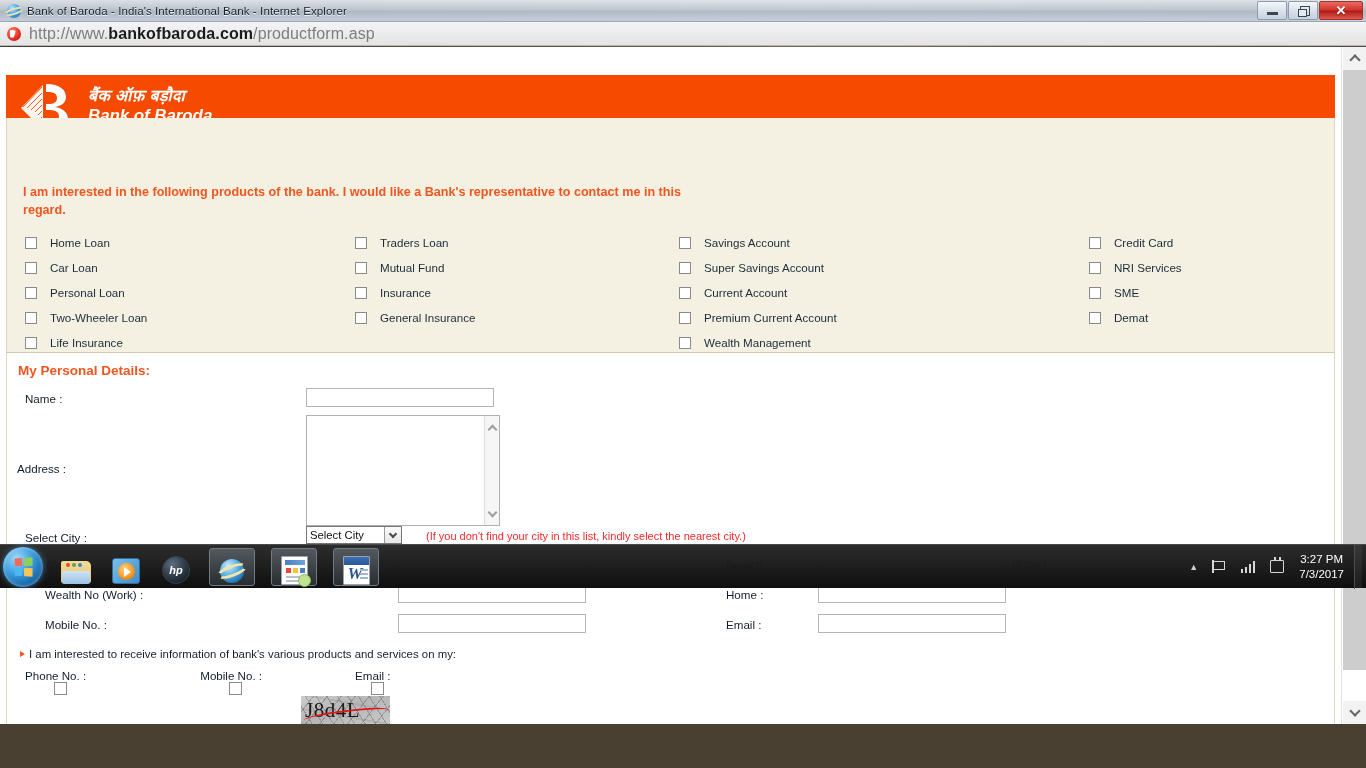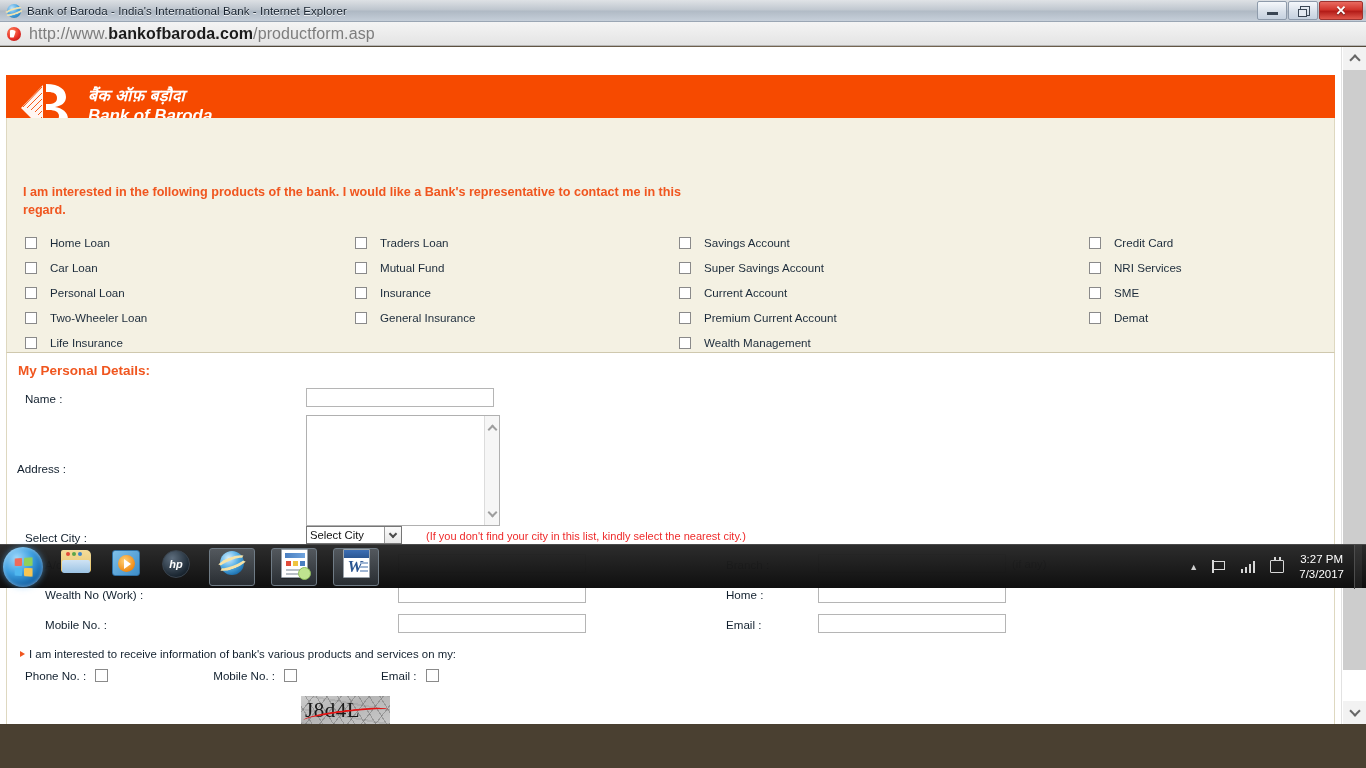--- a/index.html
+++ b/index.html
@@ -242,21 +242,21 @@
   .tri-bullet {
     width: 0; height: 0; flex: none;
     border-left: 5px solid #f0561f;
     border-top: 3.5px solid transparent;
     border-bottom: 3.5px solid transparent;
     margin-right: 4px;
   }
   .consent-text { font-size: 11.4px; color: #12202e; }
 
   .consent-row { position: absolute; left: 18px; top: 316px; display: flex; align-items: center; }
-  .consent-item { display: flex; align-items: center; }
+  .consent-item { display: flex; align-items: center; flex-direction: column; }
   .consent-item .lbl { margin-right: 9px; }
   .consent-item .cb-box { margin-right: 0; width: 13px; height: 13px; }
 
   .captcha-wrap { position: absolute; left: 0; top: 343px; width: 100%; }
   .captcha-img {
     position: absolute; left: 294px; top: 0; width: 89px; height: 28px;
     background:
       repeating-linear-gradient(58deg, rgba(120,120,120,.55) 0 1px, transparent 1px 9px),
       repeating-linear-gradient(-52deg, rgba(110,110,110,.5) 0 1px, transparent 1px 11px),
       repeating-linear-gradient(10deg, rgba(150,150,150,.35) 0 2px, transparent 2px 14px),
@@ -314,21 +314,21 @@
   }
   .start-orb .flag i { display: block; border-radius: 1px; }
   .start-orb .flag i:nth-child(1) { background: #ef6a5a; }
   .start-orb .flag i:nth-child(2) { background: #8fd05a; }
   .start-orb .flag i:nth-child(3) { background: #4fb7ef; }
   .start-orb .flag i:nth-child(4) { background: #f7c551; }
 
   .tb-icons { display: flex; align-items: center; margin-left: 16px; gap: 16px; }
   .tb-item {
     width: 34px; height: 34px; position: relative;
-    display: flex; align-items: flex-start; justify-content: center;
+    display: flex; align-items: flex-end; justify-content: center;
   }
   .tb-item.pinned-active {
     width: 46px; height: 38px;
     border: 1px solid #6f7b85;
     border-radius: 3px;
     background: linear-gradient(to bottom, rgba(160,175,190,.35), rgba(90,105,120,.32));
   }
 
   .ic-folder {
     width: 30px; height: 23px; position: relative;

